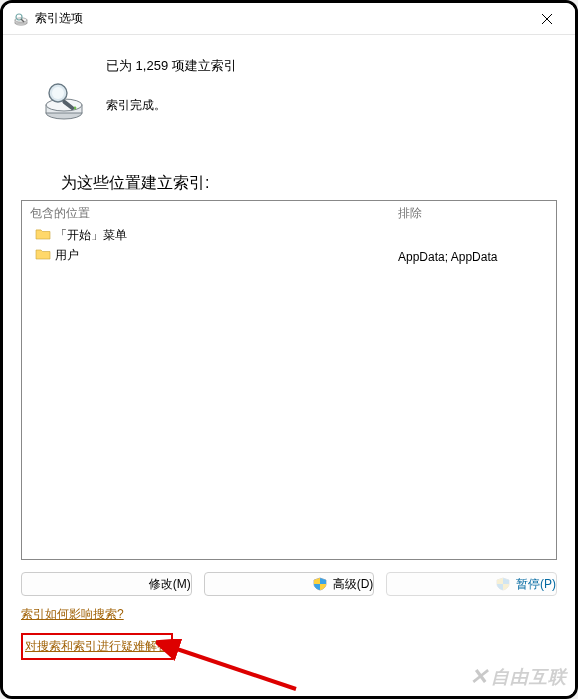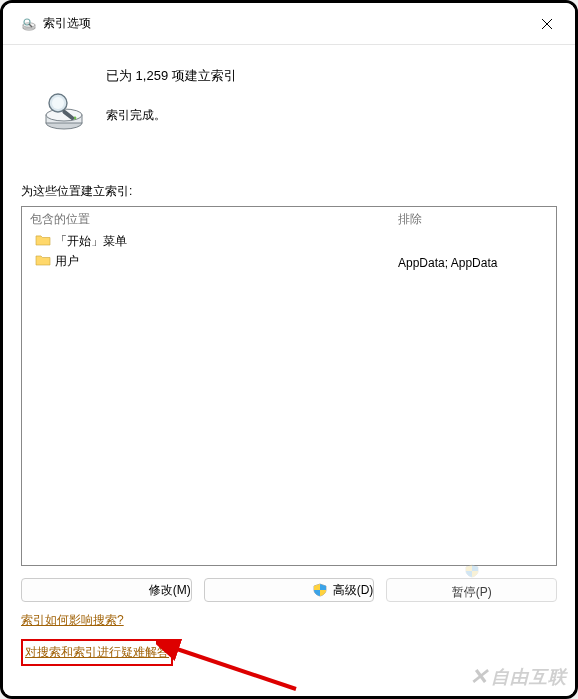--- a/index.html
+++ b/index.html
@@ -1,53 +1,53 @@
 <!DOCTYPE html>
 <html><head>
 <meta charset="utf-8">
 <style>
   * { box-sizing: border-box; margin: 0; padding: 0; }
   html, body { width: 578px; height: 699px; font-family: "Microsoft YaHei", "Segoe UI", sans-serif; font-size: 12px; background: #f0f0f0; overflow: hidden; }
   .outer { width: 578px; height: 699px; border: 3px solid #000; background: #fff; border-radius: 12px; position: relative; }
   .inner { position: absolute; inset: 0; border-radius: 9px; overflow: hidden; background: #fff; }
 
-  .titlebar { height: 42px; display: flex; align-items: center; padding: 0 6px 0 18px; border-bottom: 1px solid #e5e5e5; }
+  .titlebar { height: 32px; display: flex; align-items: center; padding: 0 6px 0 10px; border-bottom: 1px solid #e5e5e5; }
   .titlebar .icon { width: 16px; height: 16px; margin-right: 6px; display:inline-flex; align-items:center; justify-content:center; }
   .titlebar .title { flex: 1; font-size: 12px; color: #000; }
   .titlebar .close { width: 44px; height: 30px; display: flex; align-items: center; justify-content: center; cursor: pointer; }
   .titlebar .close svg { width: 10px; height: 10px; }
 
   .content { padding: 14px 18px; }
 
   .status-row { display: flex; align-items: flex-start; gap: 0; }
   .status-icon-col { width: 85px; display: flex; justify-content: center; padding-top: 30px; }
   .status-text-col { flex: 1; padding-top: 8px; }
   .status-line1 { font-size: 13px; margin-bottom: 22px; }
   .status-line2 { font-size: 12px; }
 
   .magnifier-drive { width: 44px; height: 44px; position: relative; }
 
-  .section-label { margin-top: 50px; font-size: 12px; }
+  .section-label { margin-top: 50px; font-size: 16px; margin-left: 40px; }
 
   .locations-box { margin-top: 6px; border: 1px solid #888; height: 360px; background: #fff; display: flex; flex-direction: column; }
   .locations-header { display: flex; height: 24px; }
   .locations-header .col { padding: 4px 8px; font-size: 12px; color: #737373; }
   .col-included { width: 368px; border-right: 0px solid transparent; }
   .col-excluded { flex: 1; }
   .locations-body { flex: 1; display: flex; overflow: hidden; }
   .body-col { padding: 2px 6px; font-size: 12px; overflow: hidden; }
   .body-col.included { width: 368px; }
   .body-col.excluded { flex: 1; }
   .loc-item { display: flex; align-items: flex-start; gap: 4px; height: 20px; padding-left: 7px; }
   .folder-icon { width: 16px; height: 14px; display:inline-block; }
   .excl-item { height: 20px; display: flex; align-items: center; padding-left: 2px; }
 
   .button-row { margin-top: 12px; display: flex; gap: 12px; }
   .btn { flex: 1; height: 24px; border: 1px solid #ccc; background: #fdfdfd; border-radius: 4px; font-size: 12px; font-family: inherit; display: flex; align-items: center; justify-content: flex-end; gap: 6px; cursor: pointer; }
-  .btn.disabled { color: #404040; cursor: default; background: #fdfdfd; border-color: #dcdcdc; flex-direction: column; }
+  .btn.disabled { color: #0369a1; cursor: default; background: #fdfdfd; border-color: #dcdcdc; }
   .shield { width: 14px; height: 14px; display:inline-block; }
 
   .link-row { margin-top: 10px; }
   .link { color: #a16207; text-decoration: underline; font-size: 12px; cursor: pointer; display: inline-block; }
   .link-highlighted-box { display: inline-block; border: 2px solid #d00; padding: 3px 2px; margin-top: 6px; }
 
   
   .arrow-annot { position: absolute; left: 153px; top: 636px; pointer-events: none; }
 
   .watermark { position: absolute; right: 8px; bottom: 6px; font-size: 18px; font-weight: bold; font-style: italic; color: rgba(120,120,120,0.35); letter-spacing: 1px; pointer-events: none; display:flex; align-items:center; gap:2px;}

